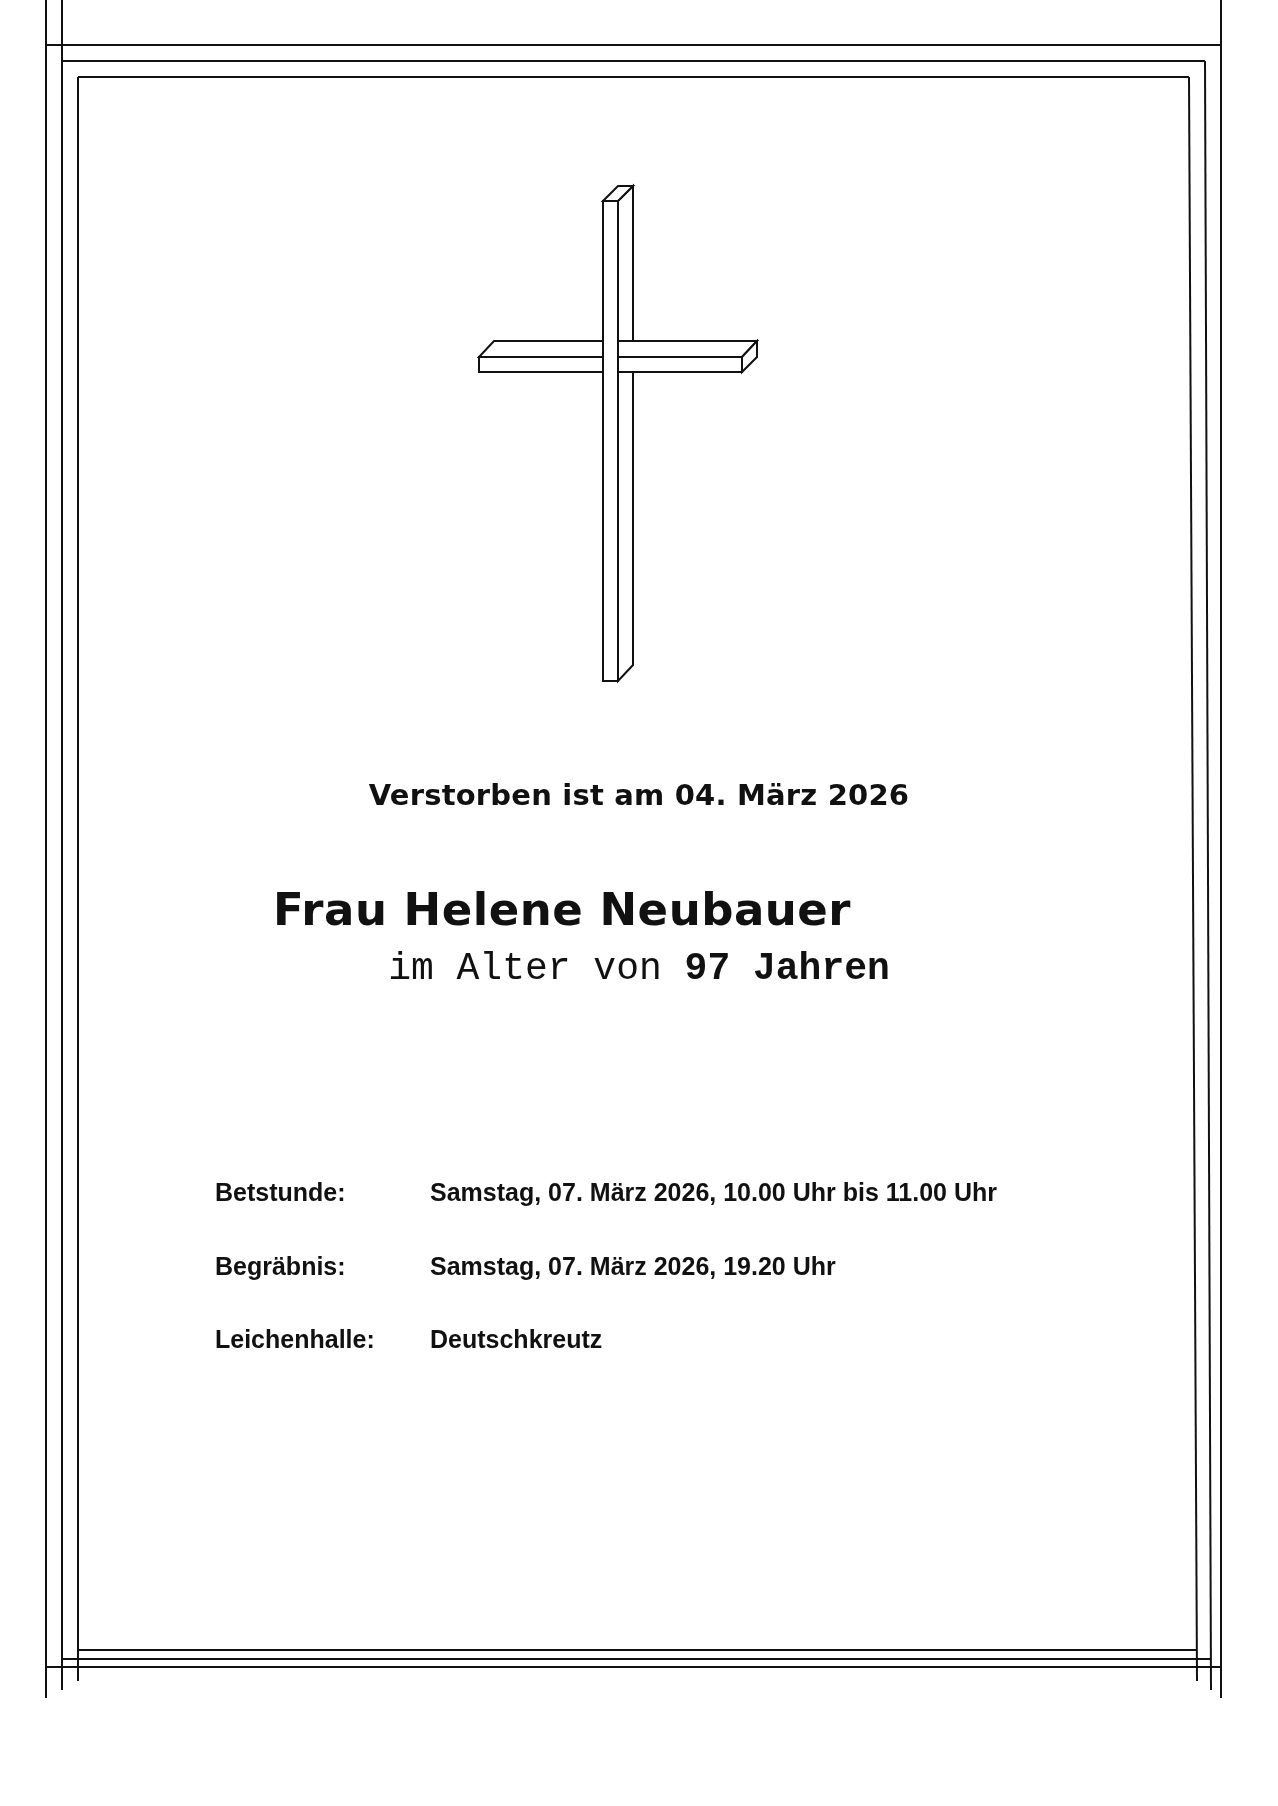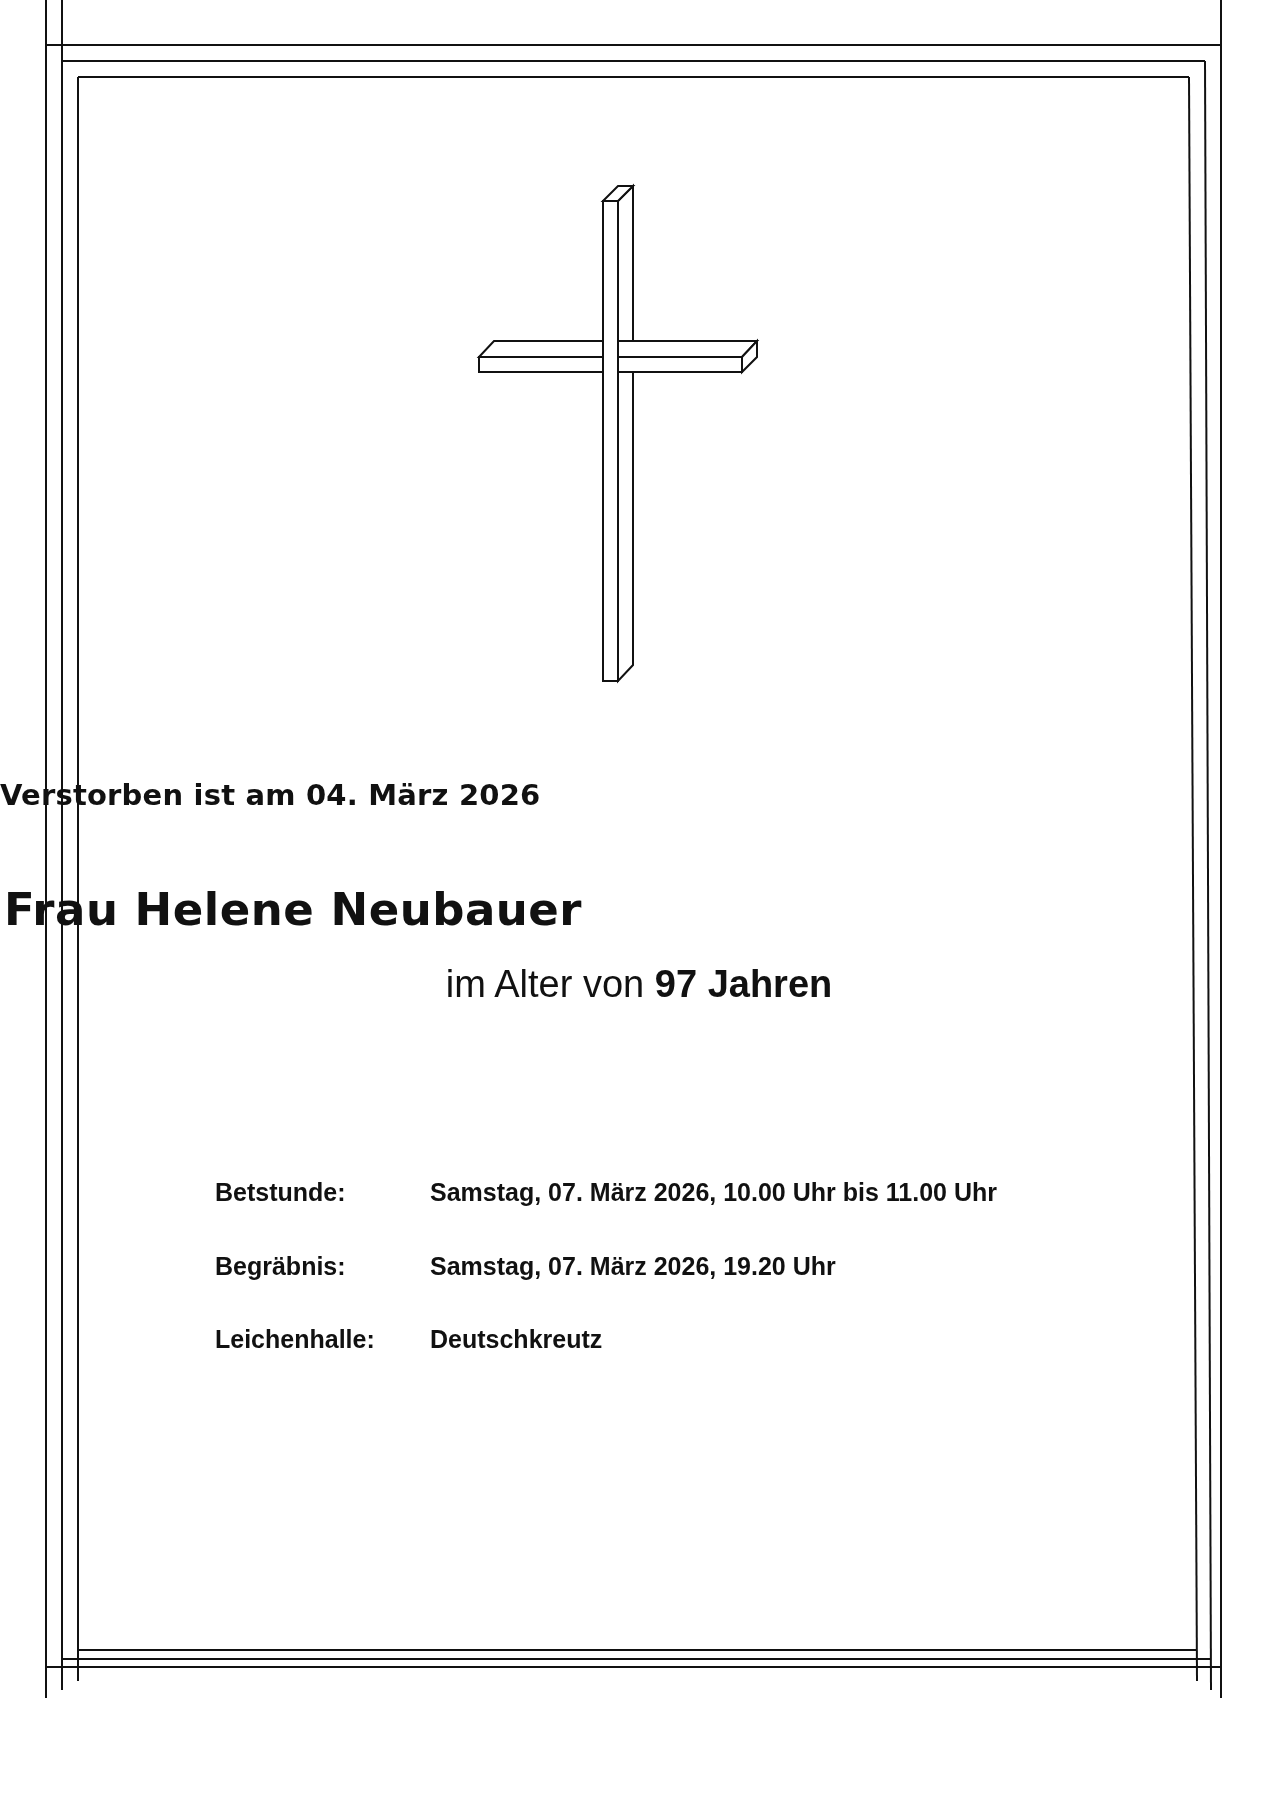--- a/index.html
+++ b/index.html
@@ -1,21 +1,21 @@
 <!DOCTYPE html>
 <html><head>
 <meta charset="utf-8">
 <style>
   html, body { margin: 0; padding: 0; background: #ffffff; }
   body { width: 1278px; height: 1806px; position: relative; overflow: hidden; color: #111111; }
   .frame { position: absolute; left: 0; top: 0; width: 1278px; height: 1806px; }
   .t { position: absolute; white-space: nowrap; }
-  .headline { left: 0; width: 1278px; top: 778px; font-family: "DejaVu Sans", sans-serif; font-weight: bold; font-size: 29px; letter-spacing: 0.2px; }
-  .name { left: 4px; width: 1100px; top: 883px; font-family: "DejaVu Sans", sans-serif; font-weight: bold; font-size: 45px; letter-spacing: 0.5px; }
-  .age { left: 0; width: 1278px; text-align: center; top: 947px; font-family: Liberation Sans, sans-serif; font-size: 38px; margin-top: 16px; }
+  .headline { left: 0; width: 1278px; text-align: center; top: 778px; font-family: "DejaVu Sans", sans-serif; font-weight: bold; font-size: 29px; letter-spacing: 0.2px; }
+  .name { left: 12px; width: 1100px; text-align: center; top: 883px; font-family: "DejaVu Sans", sans-serif; font-weight: bold; font-size: 45px; letter-spacing: 0.5px; }
+  .age { left: 0; width: 1278px; text-align: center; top: 947px; font-family: Liberation Mono, monospace; font-size: 38px; }
   .age b { font-weight: bold; }
   .row { position: absolute; left: 215px; font-family: "Liberation Sans", sans-serif; font-weight: bold; font-size: 25px; }
   .row .lbl { position: absolute; left: 0; top: 0; white-space: nowrap; }
   .row .lbl.u { text-decoration-color: #888888; text-underline-offset: 3px; }
   .row .val { position: absolute; left: 199px; top: 0; white-space: nowrap; margin-left: 16px; }
 </style>
 </head>
 <body>
 
 <svg class="frame" viewBox="0 0 1278 1806" xmlns="http://www.w3.org/2000/svg">

